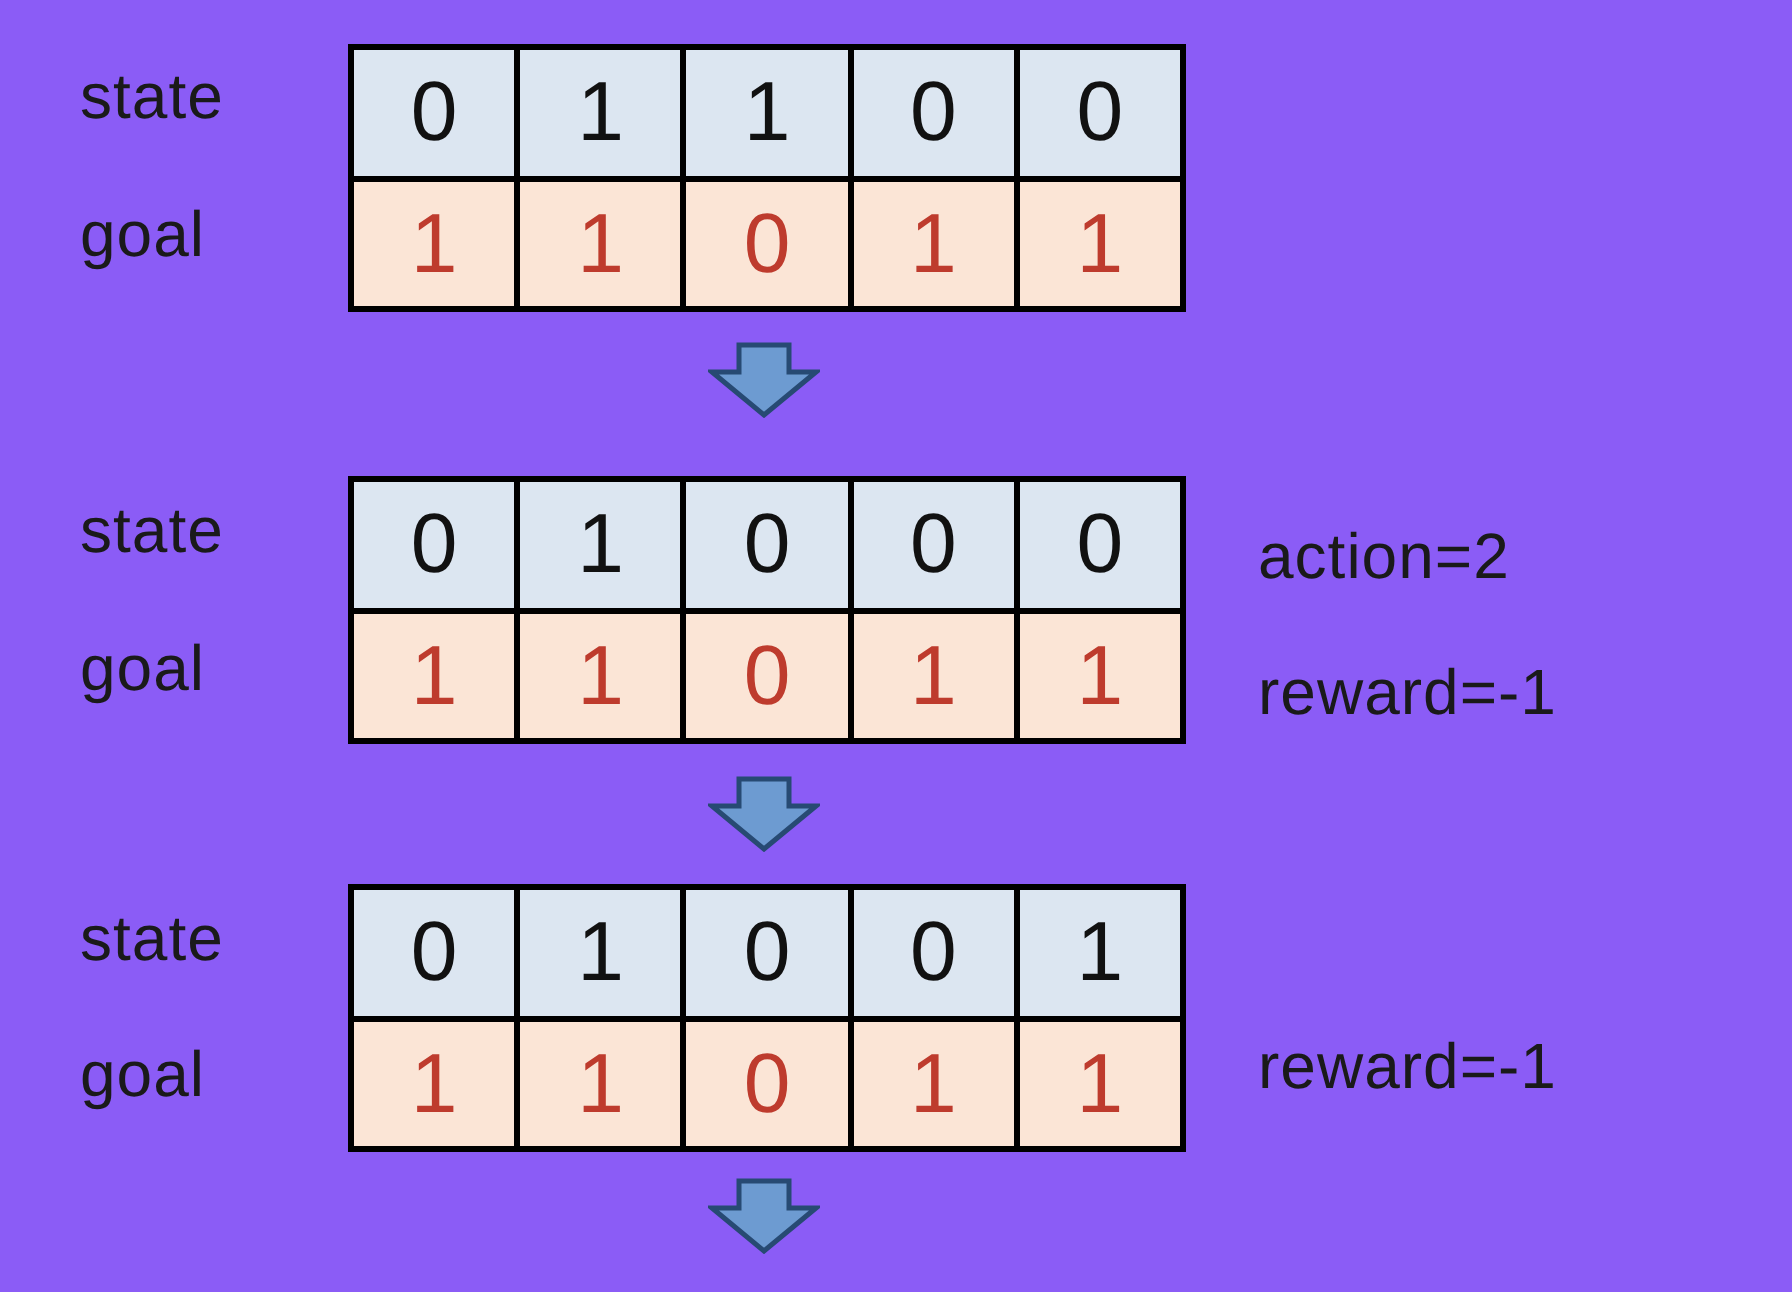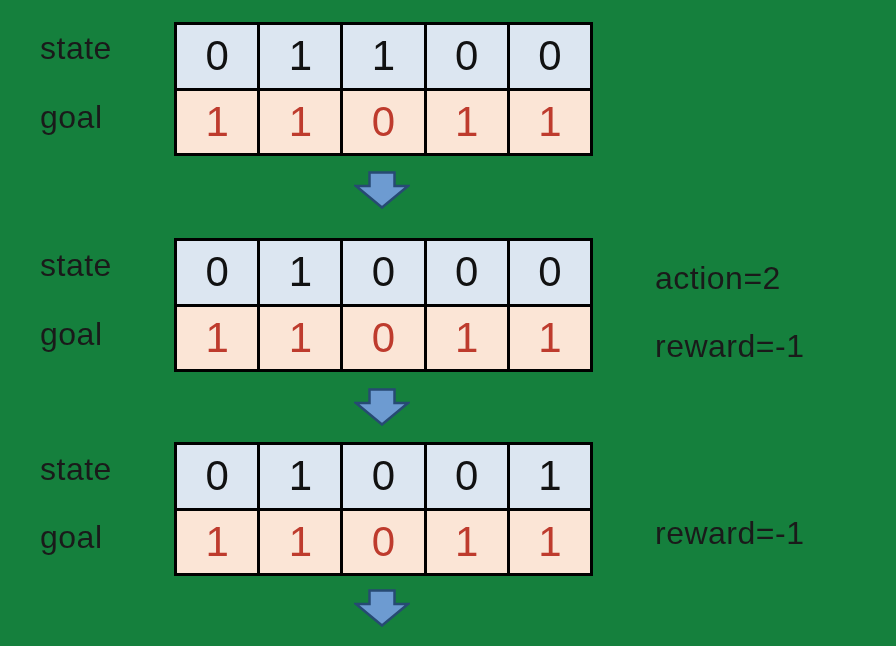--- a/index.html
+++ b/index.html
@@ -8,21 +8,21 @@
     --state-digit:#111111;
     --goal-digit:#be3b2d;
     --border:#000000;
     --arrow-fill:#6d9bd1;
     --arrow-stroke:#274a73;
     --text:#1a1a1a;
   }
   html,body{margin:0;padding:0;}
   body{background:#ffffff;font-family:"Liberation Sans","DejaVu Sans",sans-serif;}
   .canvas{
-    position:relative;width:896px;height:646px;background:#15803d;overflow:hidden;
+    position:relative;width:896px;height:646px;background:#8b5cf6;overflow:hidden;
   }
   .row-label{
     position:absolute;left:40px;font-size:32px;line-height:36px;color:var(--text);
     letter-spacing:0.5px;
   }
   .bits-table{
     position:absolute;left:174px;width:419px;height:134px;
     border:3px solid var(--border);box-sizing:border-box;
     display:flex;flex-direction:column;
   }
@@ -30,21 +30,21 @@
   .bits-row + .bits-row{border-top:3px solid var(--border);}
   .bits-cell{
     flex:1;display:flex;align-items:center;justify-content:center;
     font-size:42px;
   }
   .bits-cell + .bits-cell{border-left:3px solid var(--border);}
   .state-row .bits-cell{background:var(--state-bg);color:var(--state-digit);}
   .goal-row .bits-cell{background:var(--goal-bg);color:var(--goal-digit);}
   .arrow{position:absolute;left:354px;width:56px;height:38px;}
   .side-text{
-    position:absolute;left:655px;font-size:32px;line-height:38px;color:var(--text);
+    position:absolute;left:629px;font-size:32px;line-height:38px;color:var(--text);
     letter-spacing:0.5px;
   }
 </style>
 </head>
 <body>
 
 <div class="canvas">
 
   <div class="row-label" style="top:30px">state</div>
   <div class="row-label" style="top:99px">goal</div>

